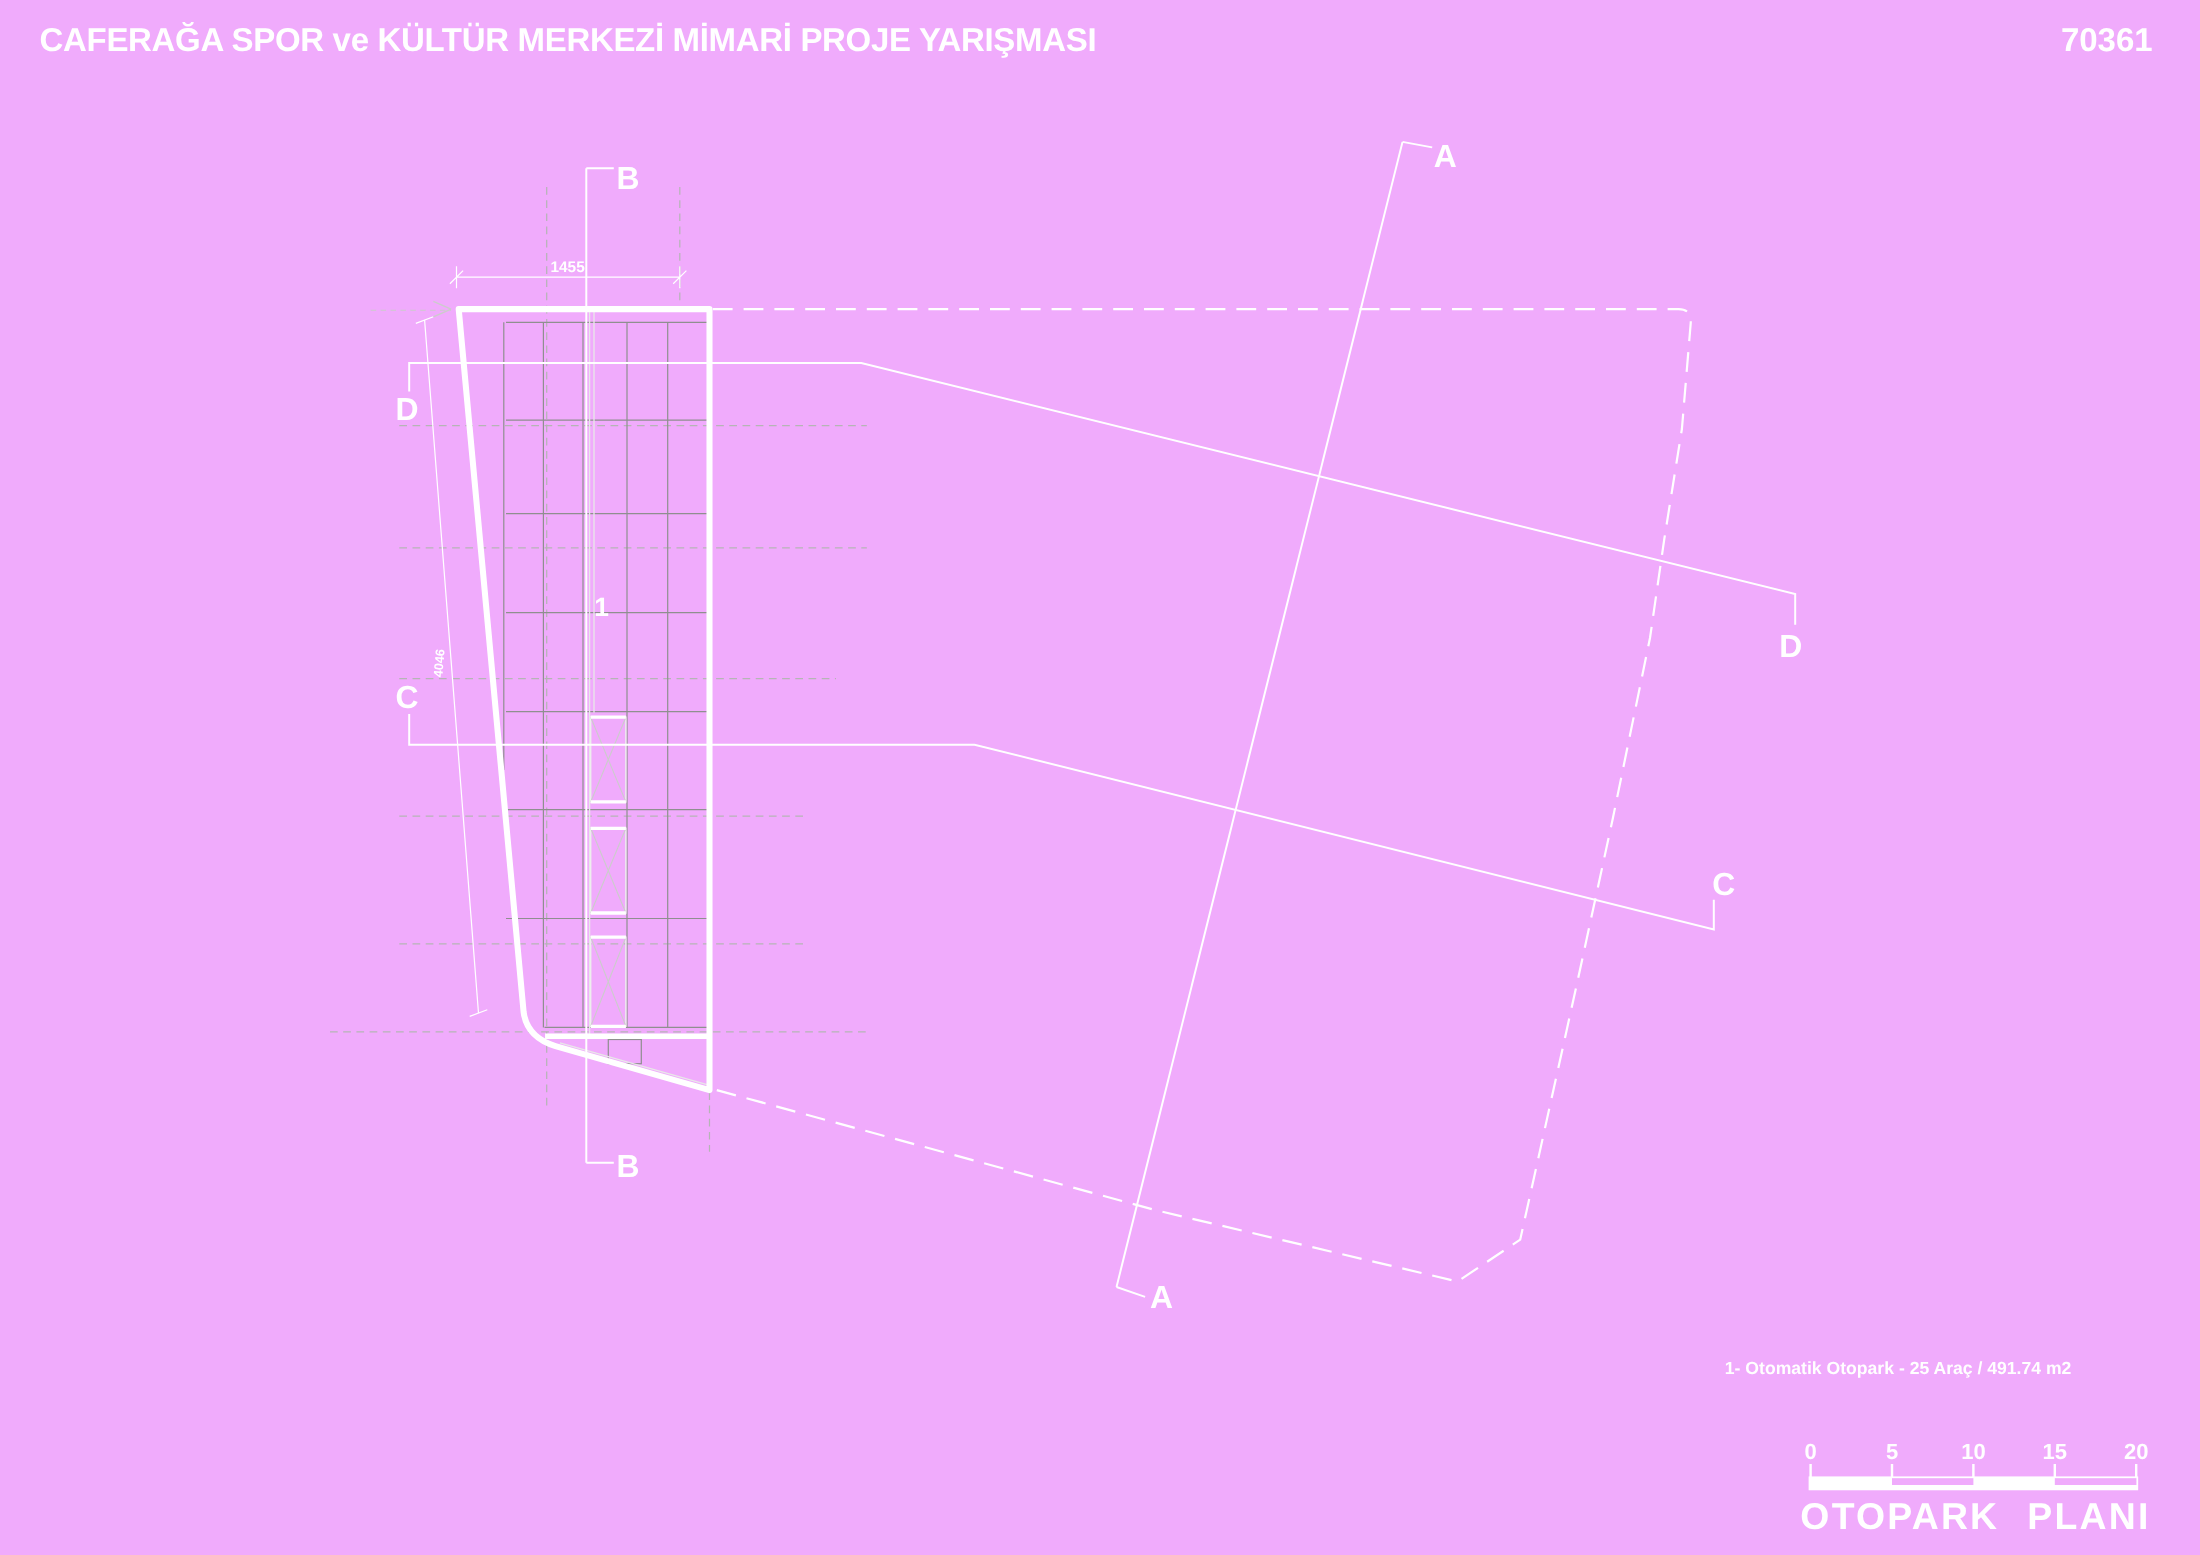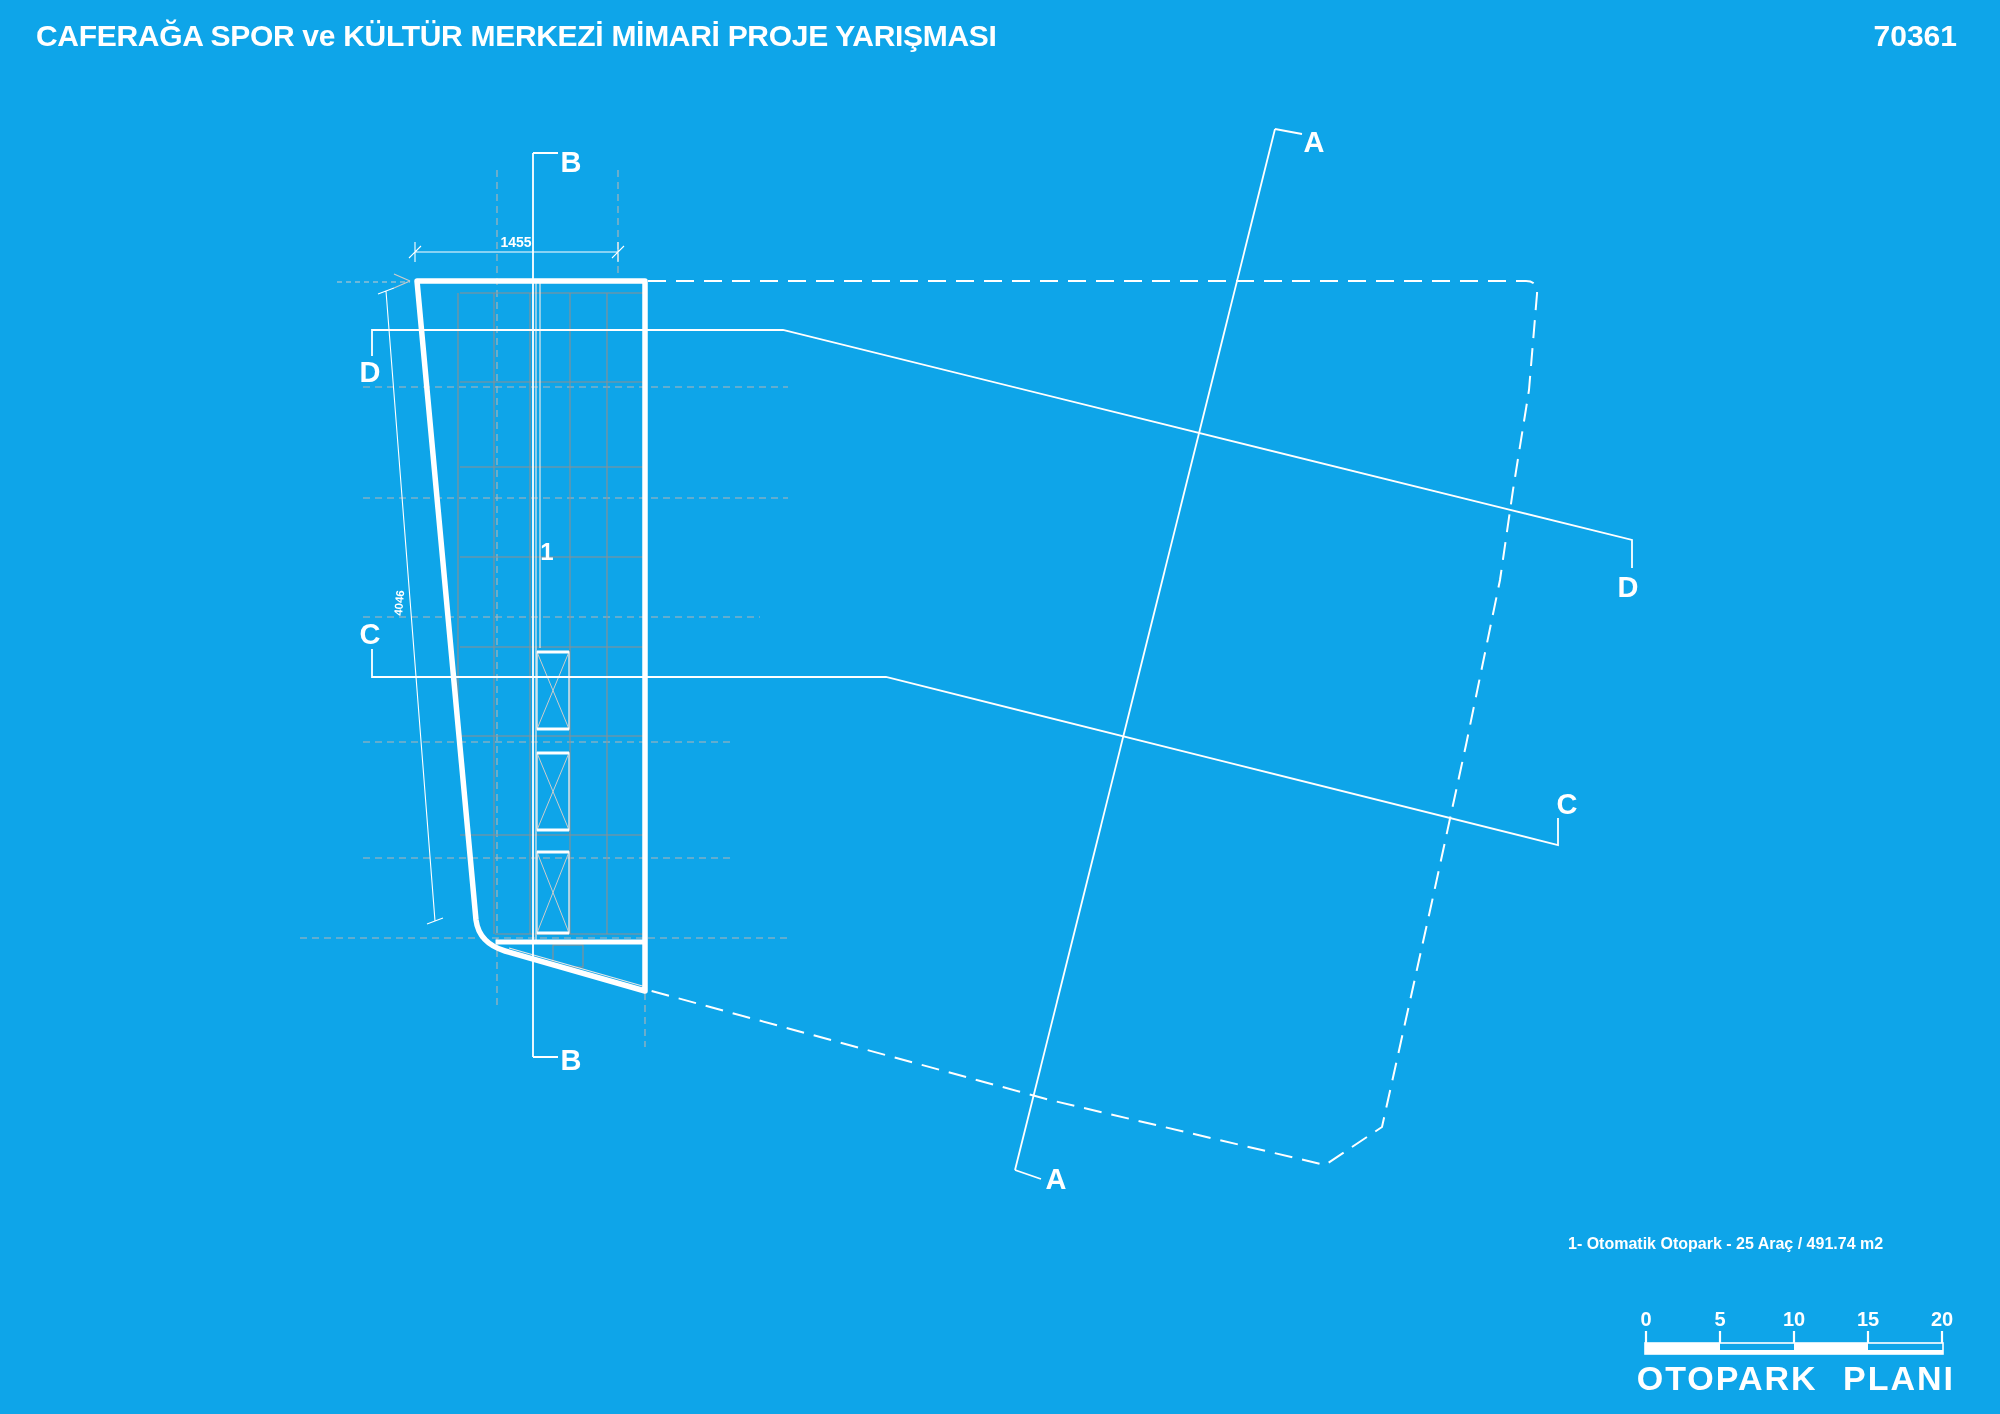--- a/index.html
+++ b/index.html
@@ -1,16 +1,16 @@
 <!DOCTYPE html>
 <html><head>
 <meta charset="utf-8">
 <style>
   html,body{margin:0;padding:0;background:#000;}
-  .stage{position:relative;width:2000px;height:1414px;background:#0ea5e9;overflow:hidden;}
+  .stage{position:relative;width:2000px;height:1414px;background:#f0abfc;overflow:hidden;}
   svg{position:absolute;left:0;top:0;}
   svg text{font-family:"Liberation Sans",sans-serif;fill:#ffffff;font-weight:bold;}
   .title-text{font-size:30px;letter-spacing:-0.3px;}
   .code-text{font-size:30px;}
   .section-label{font-size:29px;text-anchor:middle;}
   .dim-text{font-size:14px;text-anchor:middle;}
   .dim-text-small{font-size:11.5px;}
   .room-num{font-size:24px;text-anchor:middle;}
   .note-text{font-size:16px;}
   .scale-num{font-size:20px;text-anchor:middle;}

